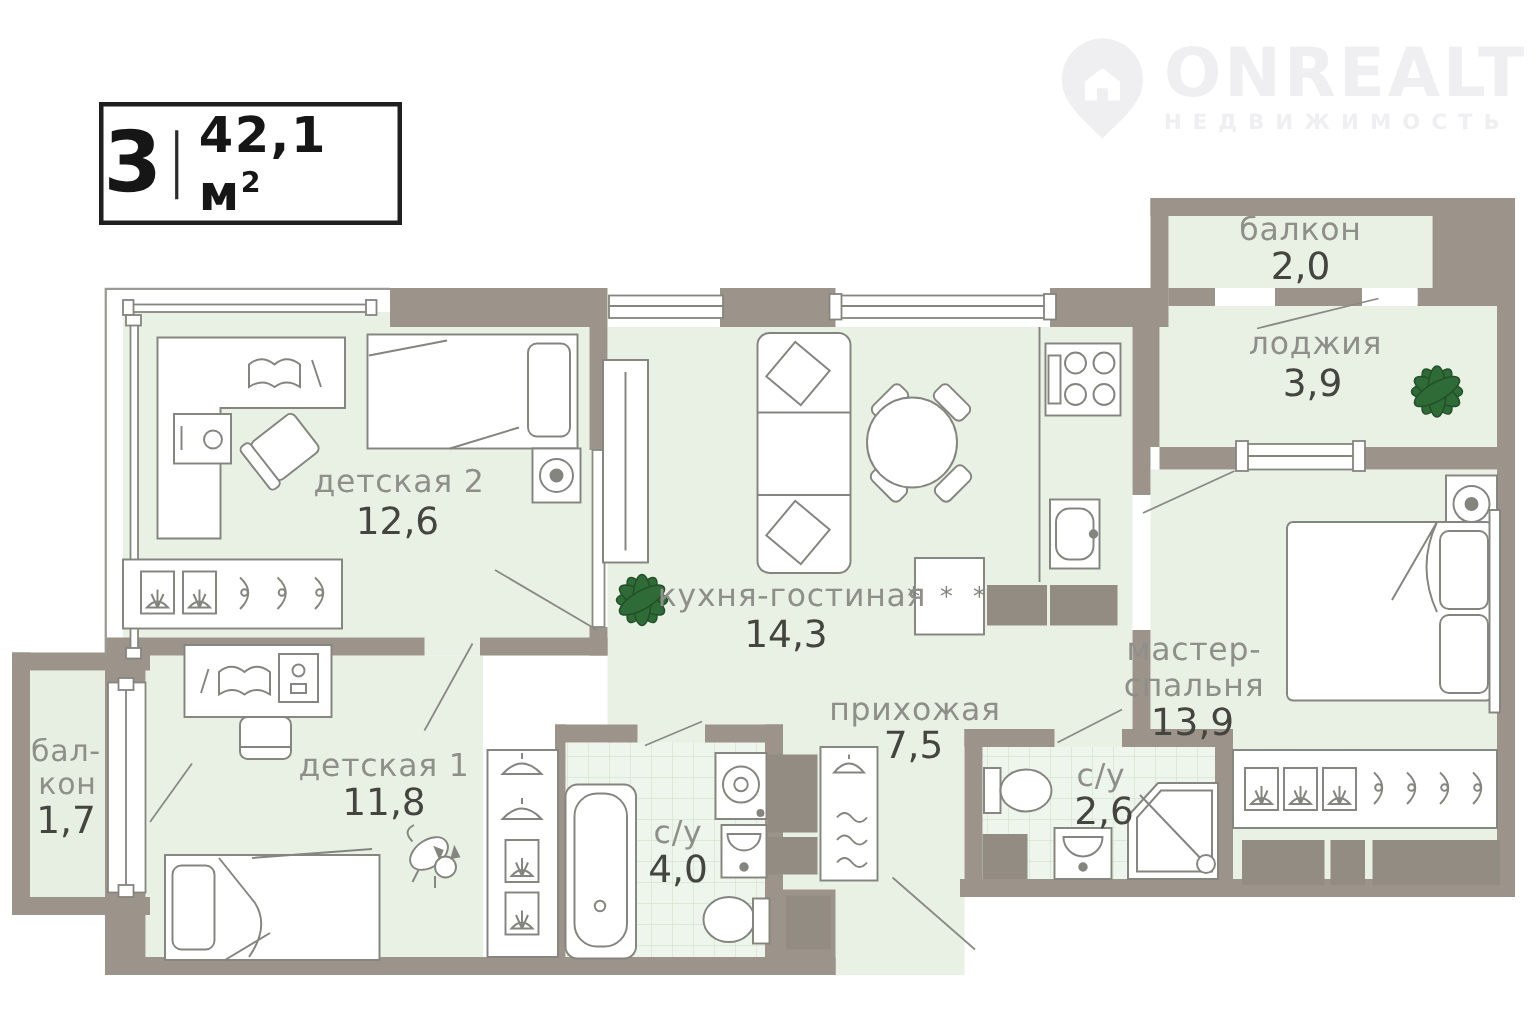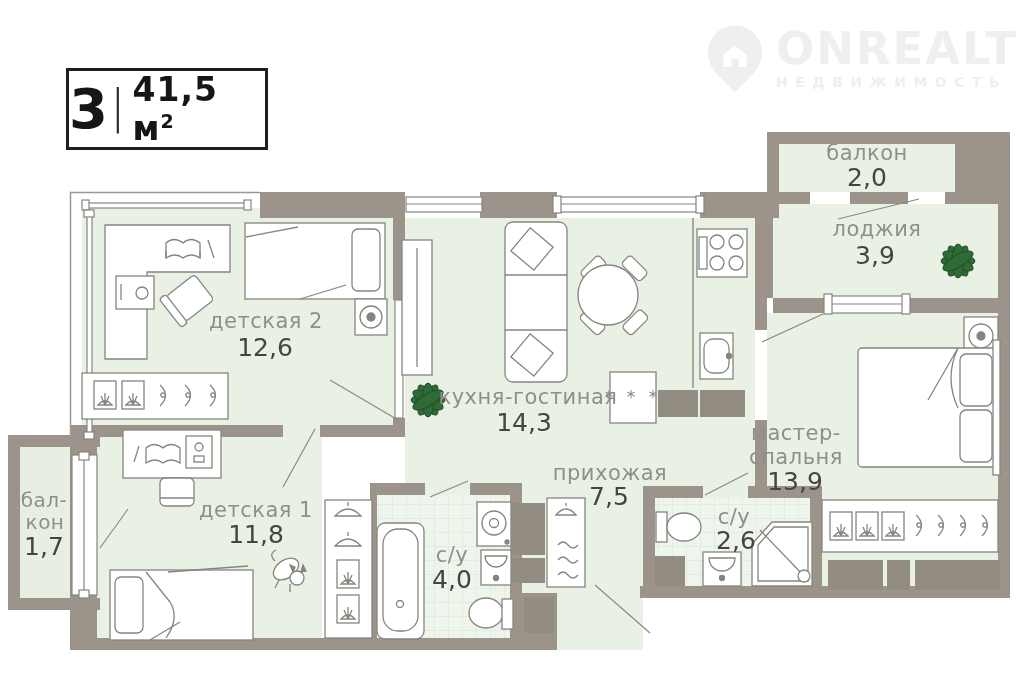--- a/index.html
+++ b/index.html
@@ -24,21 +24,21 @@
   text{text-anchor:middle;font-family:"DejaVu Sans","Liberation Sans",sans-serif;}
 </style>
 </head>
 <body>
 
 <div class="page">
 
   <div class="badge">
     <span class="rooms">3</span>
     <span class="divider">|</span>
-    <span class="area"><span>41,5 м</span><sup>2</sup></span>
+    <span class="area"><span>42,1 м</span><sup>2</sup></span>
   </div>
 
   <div class="logo">
     <svg width="82" height="84" viewBox="0 0 82 84">
       <path d="M41 6 a30 30 0 0 1 30 30 c0 17 -13 27 -30 44 c-17 -17 -30 -27 -30 -44 a30 30 0 0 1 30 -30 z" fill="#efeef0"></path>
       <path d="M28 52 v-14 l13 -10 13 10 v14 h-9 v-9 h-8 v9 z" fill="#ffffff"></path>
     </svg>
     <div class="logo-text">
       <span class="logo-brand">ONREALT</span>
       <span class="logo-tagline">НЕДВИЖИМОСТЬ</span>

